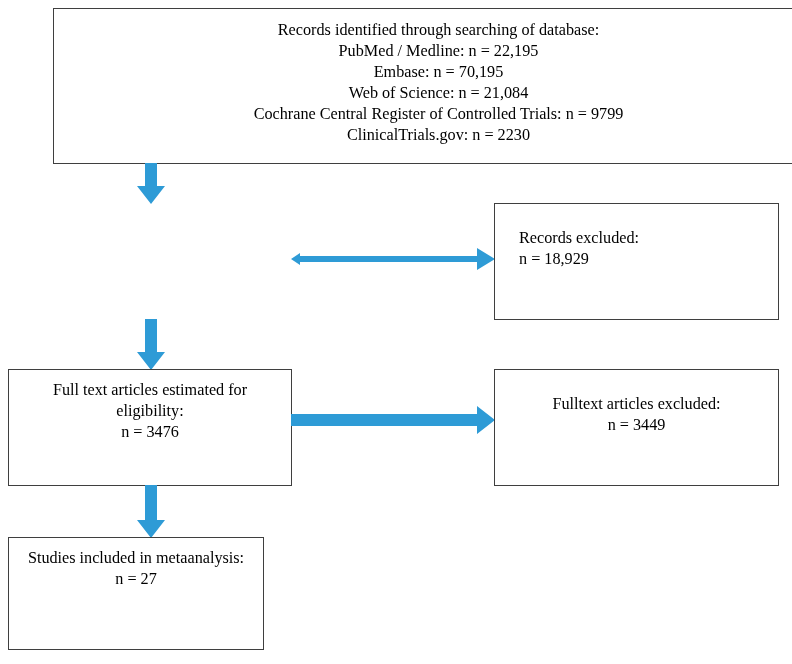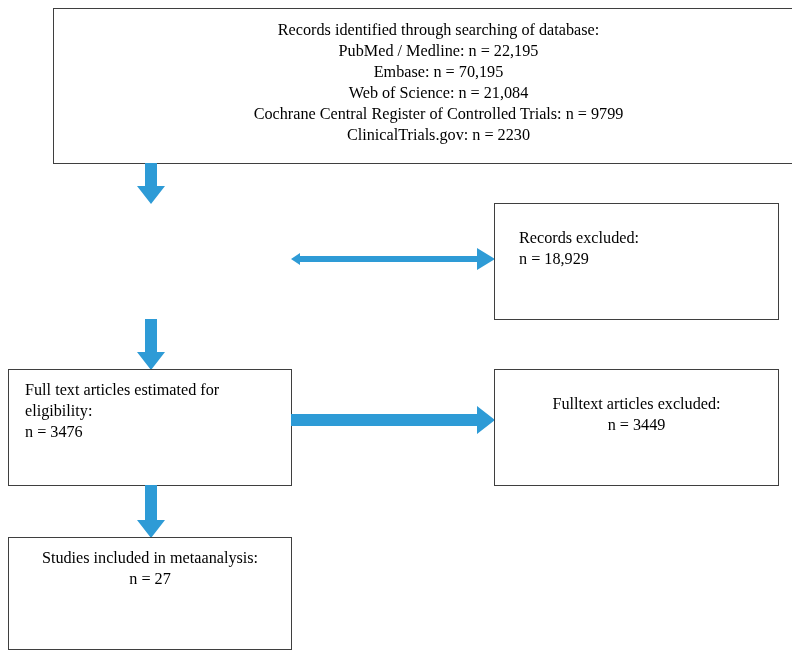--- a/index.html
+++ b/index.html
@@ -66,37 +66,37 @@
     text-align: left;
   }
 
   
   #box-fulltext {
     left: 8px;
     top: 369px;
     width: 284px;
     height: 117px;
     padding: 10px 16px 0 16px;
-    text-align: left;
+    text-align: center;
   }
   
   #box-fulltext-excluded {
     left: 494px;
     top: 369px;
     width: 285px;
     height: 117px;
     padding: 24px 14px 0 14px;
     text-align: center;
   }
 
   
   #box-included {
     left: 8px;
     top: 537px;
-    width: 284px;
+    width: 256px;
     height: 113px;
     padding: 10px 12px 0 12px;
     text-align: center;
   }
 
   
   .arrow {
     position: absolute;
     pointer-events: none;
   }

